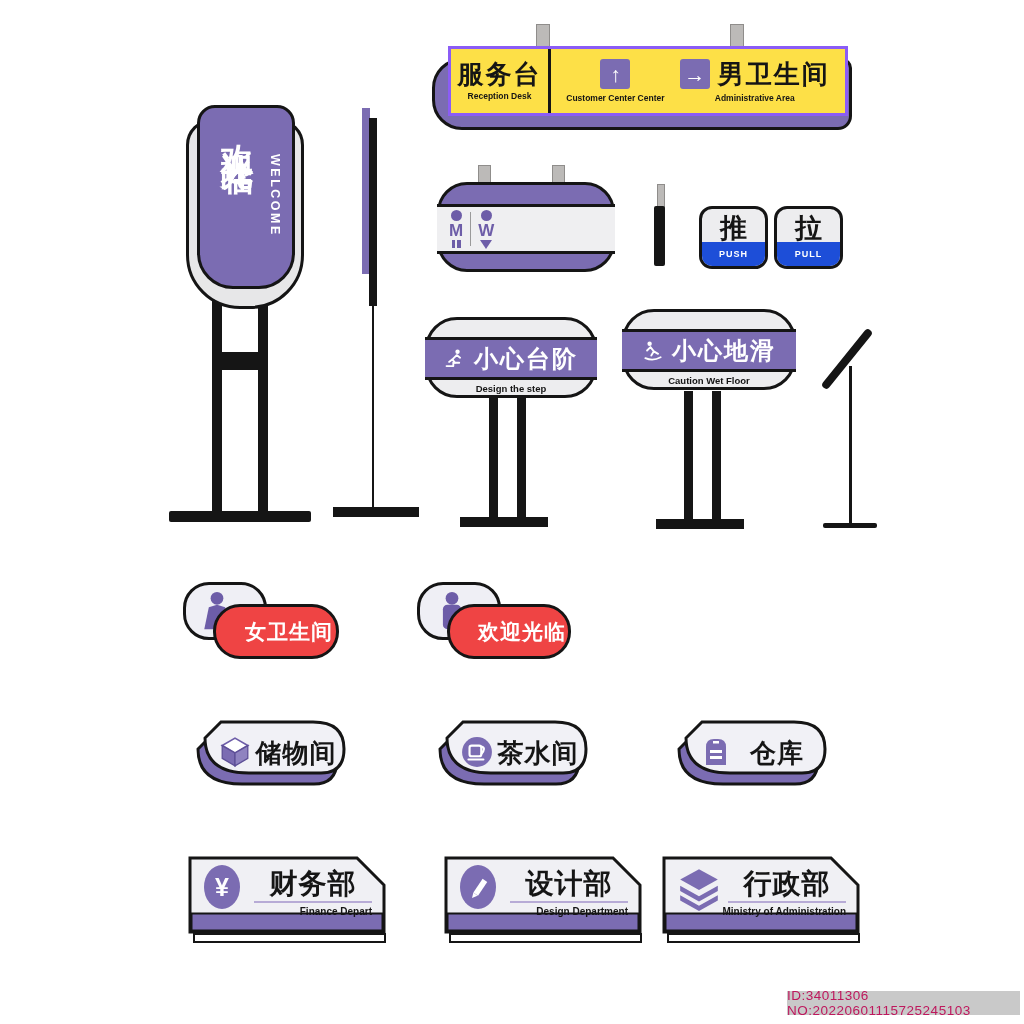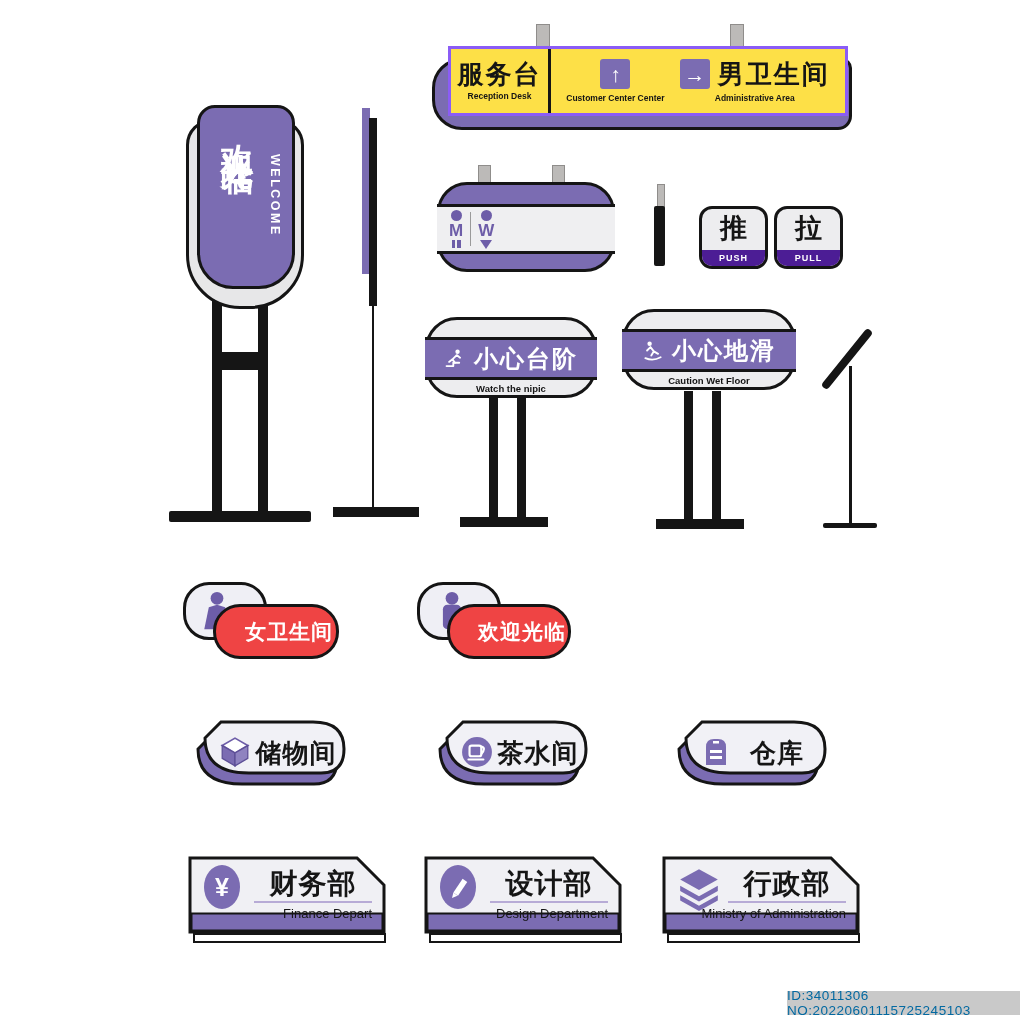--- a/index.html
+++ b/index.html
@@ -33,21 +33,21 @@
   .mwletter{font-size:17px;font-weight:800;color:#6d5da8;margin-top:1px;}
   .mwbars{display:flex;gap:2px;margin-top:1px;}
   .mwbar{width:3.5px;height:8px;background:#6d5da8;}
   .mwskirt{width:0;height:0;border-left:6px solid transparent;border-right:6px solid transparent;
            border-top:9px solid #6d5da8;margin-top:1px;}
   .mwdiv{width:1px;height:34px;background:#9a9a9a;}
   
   .pp{position:absolute;width:63px;height:57px;background:#ededef;border:3px solid #151515;
       border-radius:13px;overflow:hidden;}
   .pp-zh{position:absolute;left:0;right:0;top:1px;text-align:center;font-size:27px;font-weight:700;}
-  .pp-band{position:absolute;left:0;right:0;bottom:0;height:16px;background:#4c1d95;color:#fff;
+  .pp-band{position:absolute;left:0;right:0;bottom:0;height:24px;background:#1d4ed8;color:#fff;
            font-size:9px;font-weight:700;display:flex;align-items:center;justify-content:center;letter-spacing:1px;}
   
   .ca-sign{position:absolute;background:#ededef;border:3px solid #151515;border-radius:32px;}
   .ca-band{position:absolute;left:-3px;right:-3px;top:17px;height:37px;background:#7b6cb2;
            border-top:3px solid #151515;border-bottom:3px solid #151515;display:flex;align-items:center;justify-content:center;gap:8px;text-align:right;}
   .ca-zh{color:#fff;font-size:24px;font-weight:700;letter-spacing:2px;line-height:1;}
   .ca-en{position:absolute;left:0;right:0;bottom:1px;text-align:center;font-size:9.5px;font-weight:700;}
   
   .pill-white{position:absolute;background:#efeff5;border:3px solid #151515;border-radius:26px;
               display:flex;align-items:center;}
@@ -57,25 +57,25 @@
   
   .room{position:absolute;width:156px;height:80px;}
   .room-zh{position:absolute;left:52px;right:6px;top:17px;text-align:center;font-size:26px;font-weight:700;letter-spacing:1px;}
   .room-icon{position:absolute;left:24px;top:17px;width:32px;height:32px;}
   
   .dept{position:absolute;width:198px;height:90px;}
   .dept-oval{position:absolute;left:16px;top:9px;width:36px;height:44px;border-radius:50%;background:#7b6cb2;
              display:flex;align-items:center;justify-content:center;color:#fff;font-size:25px;font-weight:700;}
   .dept-zh{position:absolute;left:62px;right:10px;top:9px;text-align:center;font-size:28px;font-weight:700;letter-spacing:1px;}
   .dept-line{position:absolute;left:66px;right:14px;top:45px;height:2px;background:#b7abd6;}
-  .dept-en{position:absolute;right:14px;top:50px;font-size:13px;font-weight:400;}
+  .dept-en{position:absolute;right:14px;top:50px;font-size:10px;font-weight:700;}
   
   .wm-left{position:absolute;left:14px;top:990px;font-size:21px;font-weight:700;letter-spacing:1px;
            color:#f2f2f2;-webkit-text-stroke:1px #cfcfcf;}
-  .wm-right{position:absolute;left:787px;top:991px;width:233px;height:24px;background:#c9c9c9;color:#0369a1;
+  .wm-right{position:absolute;left:787px;top:991px;width:233px;height:24px;background:#c9c9c9;color:#be185d;
             font-size:13.5px;display:flex;align-items:center;justify-content:center;letter-spacing:0.5px;}
 </style>
 </head>
 <body>
 
 <div class="canvas">
 
   <div class="rod" style="left:536px;top:24px;"></div>
   <div class="rod" style="left:730px;top:24px;"></div>
   <div class="hang-shadow" style="left:432px;top:58px;width:414px;height:66px;"></div>
@@ -156,21 +156,21 @@
   <div class="blackbar" style="left:460px;top:517px;width:88px;height:10px;"></div>
   <div class="ca-sign" style="left:425px;top:317px;width:166px;height:75px;">
     <div class="ca-band">
       <svg width="22" height="21" viewBox="0 0 26 24" fill="none" stroke="#fff" stroke-width="2.2" stroke-linecap="round">
         <circle cx="16" cy="4" r="2.6" fill="#fff" stroke="none"></circle>
         <path d="M15 8 L10 13 M15 8 L19 11 M10 13 L13 17 M10 13 L6 16"></path>
         <path d="M3 21 H11 M11 21 V17 H18"></path>
       </svg>
       <span class="ca-zh">小心台阶</span>
     </div>
-    <span class="ca-en">Watch the nipic</span>
+    <span class="ca-en">Design the step</span>
   </div>
 
   <div class="blackbar" style="left:684px;top:391px;width:9px;height:130px;"></div>
   <div class="blackbar" style="left:712px;top:391px;width:9px;height:130px;"></div>
   <div class="blackbar" style="left:656px;top:519px;width:88px;height:10px;"></div>
   <div class="ca-sign" style="left:622px;top:309px;width:168px;height:75px;">
     <div class="ca-band">
       <svg width="22" height="21" viewBox="0 0 26 24" fill="none" stroke="#fff" stroke-width="2.2" stroke-linecap="round">
         <circle cx="9" cy="4" r="2.6" fill="#fff" stroke="none"></circle>
         <path d="M10 8 L14 13 M10 8 L6 12 M14 13 L11 18 M14 13 L19 16"></path>
@@ -253,21 +253,21 @@
       <path d="M6 78 L197 78 L197 86 L6 86 Z" fill="#ffffff" stroke="#151515" stroke-width="2"></path>
     </svg>
     <div class="dept-oval">
       <span>¥</span>
     </div>
     <span class="dept-zh">财务部</span>
     <div class="dept-line"></div>
     <span class="dept-en">Finance Depart</span>
   </div>
 
-  <div class="dept" style="left:424px;top:856px;">
+  <div class="dept" style="left:444px;top:856px;">
     <svg width="198" height="90" viewBox="0 0 198 90">
       <path d="M2 2 L169 2 L196 29 L196 76 L2 76 Z" fill="#f0f0f4" stroke="#151515" stroke-width="3"></path>
       <path d="M3.5 57.5 L194.5 57.5 L194.5 74.5 L3.5 74.5 Z" fill="#7b6cb2" stroke="#151515" stroke-width="2"></path>
       <path d="M6 78 L197 78 L197 86 L6 86 Z" fill="#ffffff" stroke="#151515" stroke-width="2"></path>
     </svg>
     <div class="dept-oval">
       <svg width="24" height="30" viewBox="0 0 26 32">
         <path d="M8 22 L18 7 L23 10.5 L13 25.5 Z" fill="#fff"></path>
         <path d="M8 22 L6.5 28 L12.5 25.4 Z" fill="#fff"></path>
       </svg>

